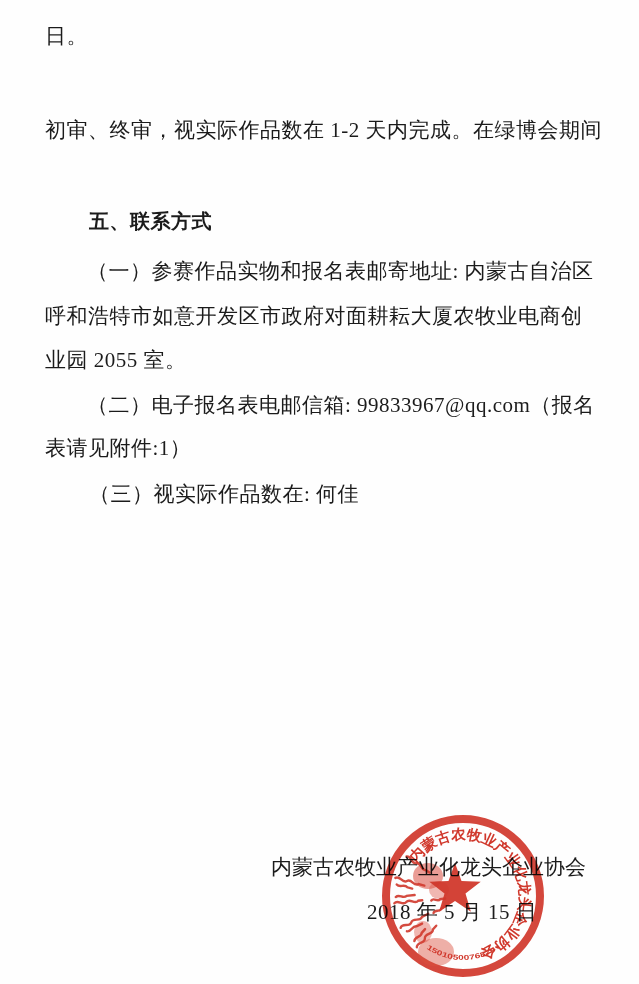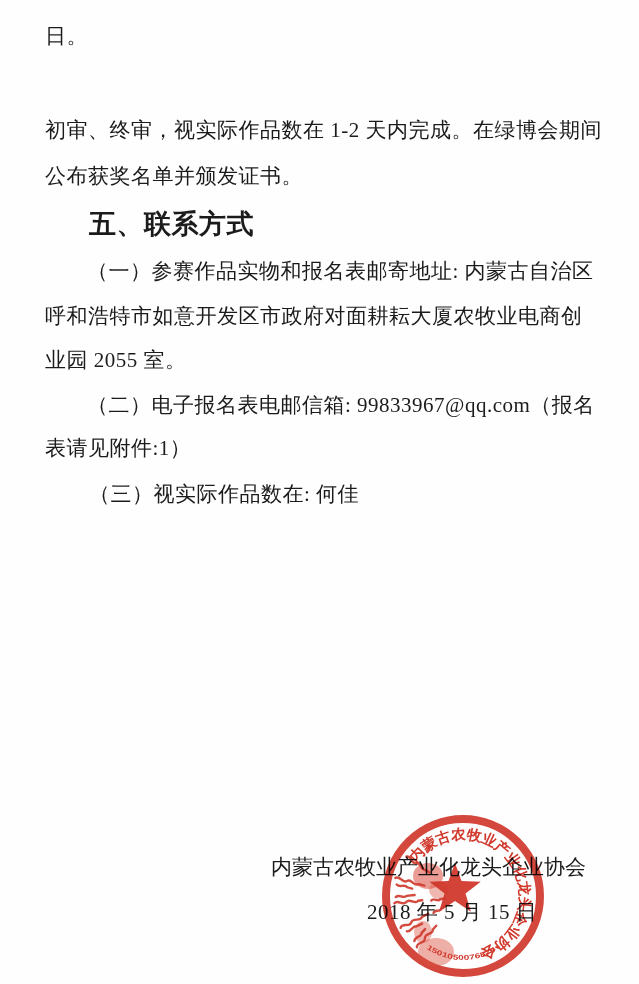--- a/index.html
+++ b/index.html
@@ -14,21 +14,21 @@
   }
   .line{
     position:absolute;
     font-size:21px;
     letter-spacing:0.5px;
     white-space:nowrap;
     line-height:1;
   }
   .heading{
     font-weight:bold;
-    font-size:27px;
+    font-size:20px;
   }
   .small{
     font-size:18px;
     letter-spacing:0.3px;
   }
   .seal{
     position:absolute;
     left:379px;top:812px;
     width:168px;height:168px;
     mix-blend-mode:multiply;
@@ -40,21 +40,20 @@
   }
 </style>
 </head>
 <body>
 
 <div class="page">
 
   <div class="line" style="left:45px;top:26px">日。</div>
 
   <div class="line" style="left:45px;top:120px">初审、终审，视实际作品数在 1-2 天内完成。在绿博会期间</div>
-  <div class="line" style="left:45px;top:166px">公布获奖名单并颁发证书。</div>
 
   <div class="line heading" style="left:89px;top:211px">五、联系方式</div>
 
   <div class="line" style="left:45px;top:306px">呼和浩特市如意开发区市政府对面耕耘大厦农牧业电商创</div>
   <div class="line" style="left:87px;top:261px">（一）参赛作品实物和报名表邮寄地址: 内蒙古自治区</div>
   <div class="line" style="left:45px;top:350px">业园 2055 室。</div>
 
   <div class="line" style="left:87px;top:395px">（二）电子报名表电邮信箱: 99833967@qq.com（报名</div>
   <div class="line" style="left:45px;top:438px">表请见附件:1）</div>
 

